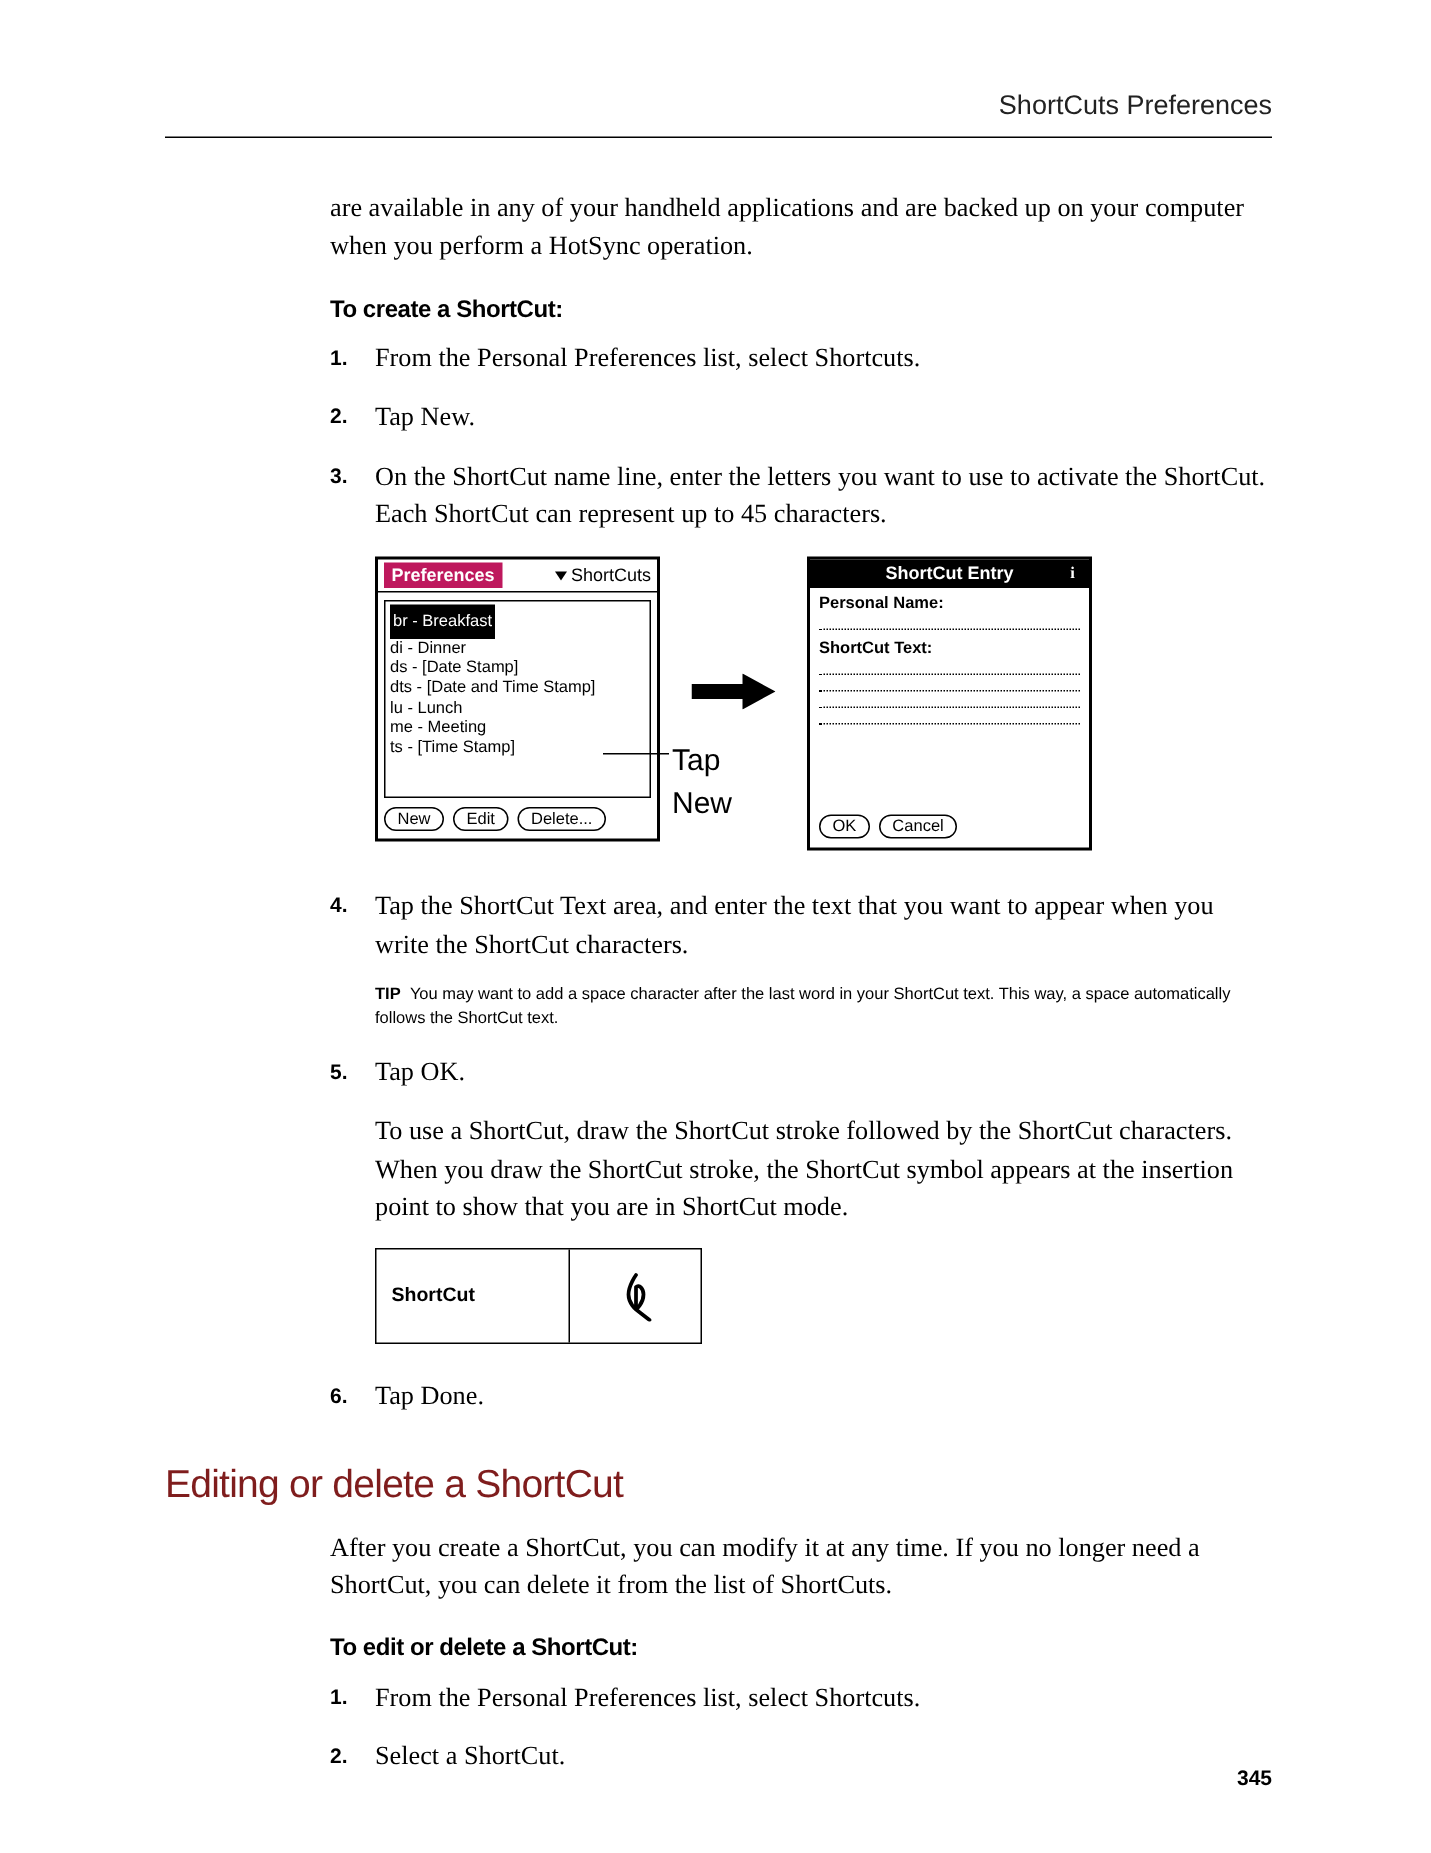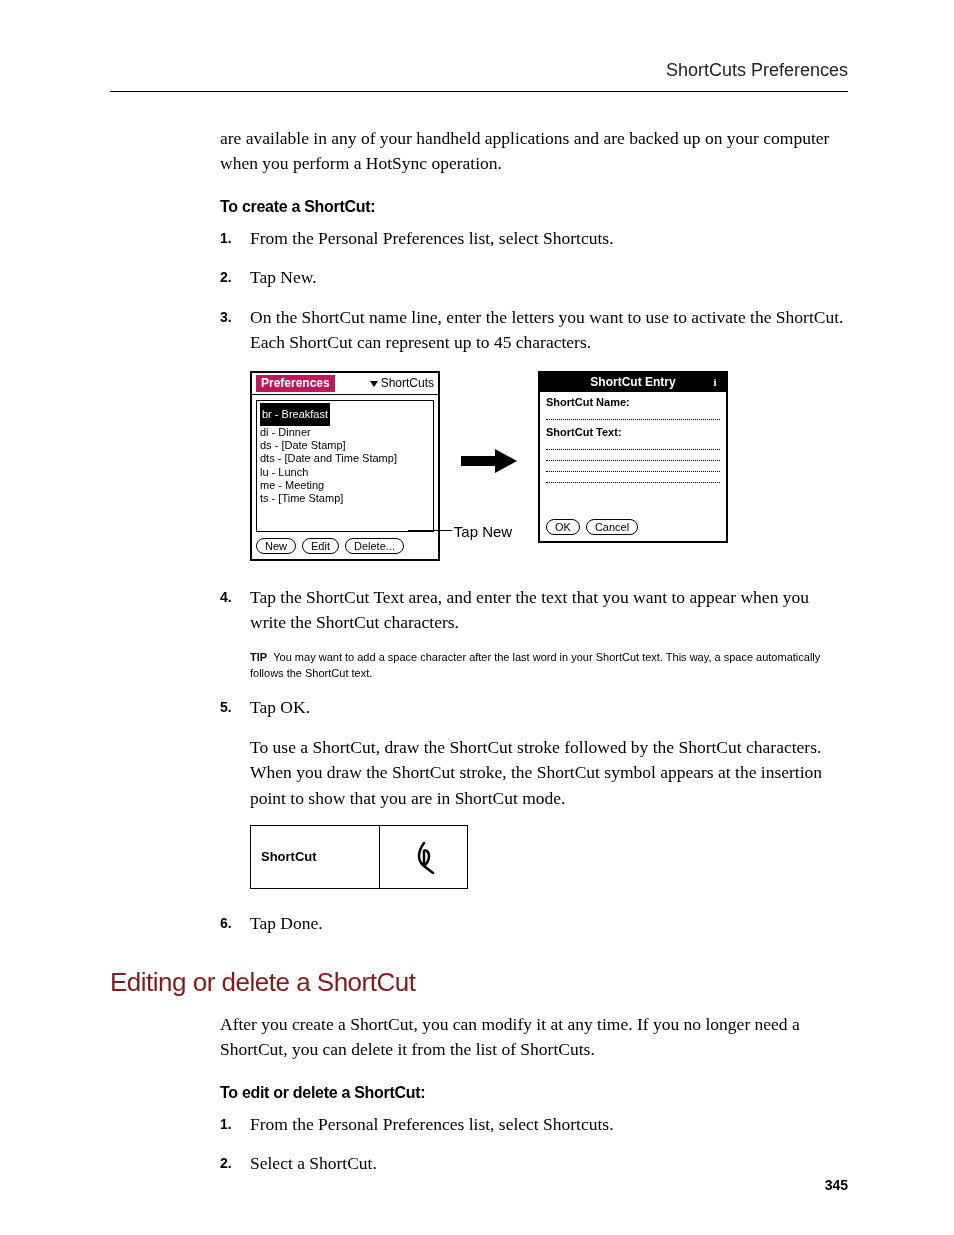--- a/index.html
+++ b/index.html
@@ -146,35 +146,35 @@
   }
   .arrow-col {
     display:flex;
     flex-direction:column;
     align-items:center;
     padding-top: 78px;
     width: 70px;
   }
   .big-arrow svg { display:block; }
   .tap-new {
-    font-size: 15px;
-    margin-top: 48px;
+    font-size: 20px;
+    margin-top: 20px;
     position: relative;
     left: -6px;
   }
   .tap-new::before {
     content: "";
     position: absolute;
     left: -46px;
     top: 9px;
     width: 44px;
     border-top: 1px solid #000;
   }
 
-  .palm-screen.entry { height: 172px; position: relative; }
+  .palm-screen.entry { height: 196px; position: relative; }
   .entry .palm-titlebar { justify-content: flex-end; border-bottom:none; padding:2px 3px; }
   .entry .entry-title {
     flex:1; text-align:center; font-weight:bold; font-size:12px;
     background:#000; color:#fff; margin: -2px -3px; padding:2px 0;
   }
   .entry .info {
     position:absolute; right:4px; top:2px;
     width:14px;height:14px;border-radius:50%;
     background:#000;color:#fff;font-weight:bold;font-size:11px;
     display:flex;align-items:center;justify-content:center;
@@ -296,21 +296,21 @@
             </span>
             <span class="tap-new">Tap New</span>
           </div>
 
           <div class="palm-screen entry">
             <div class="palm-titlebar">
               <span class="entry-title">ShortCut Entry</span>
             </div>
             <span class="info">i</span>
             <div class="entry-body">
-              <div>ShortCut Name:</div>
+              <div>Personal Name:</div>
               <div class="dotline"></div>
               <div style="height:6px"></div>
               <div>ShortCut Text:</div>
               <div class="dotline"></div>
               <div class="dotline"></div>
               <div class="dotline"></div>
               <div class="dotline"></div>
             </div>
             <div class="entry-btnrow">
               <span class="palm-btn">OK</span>

